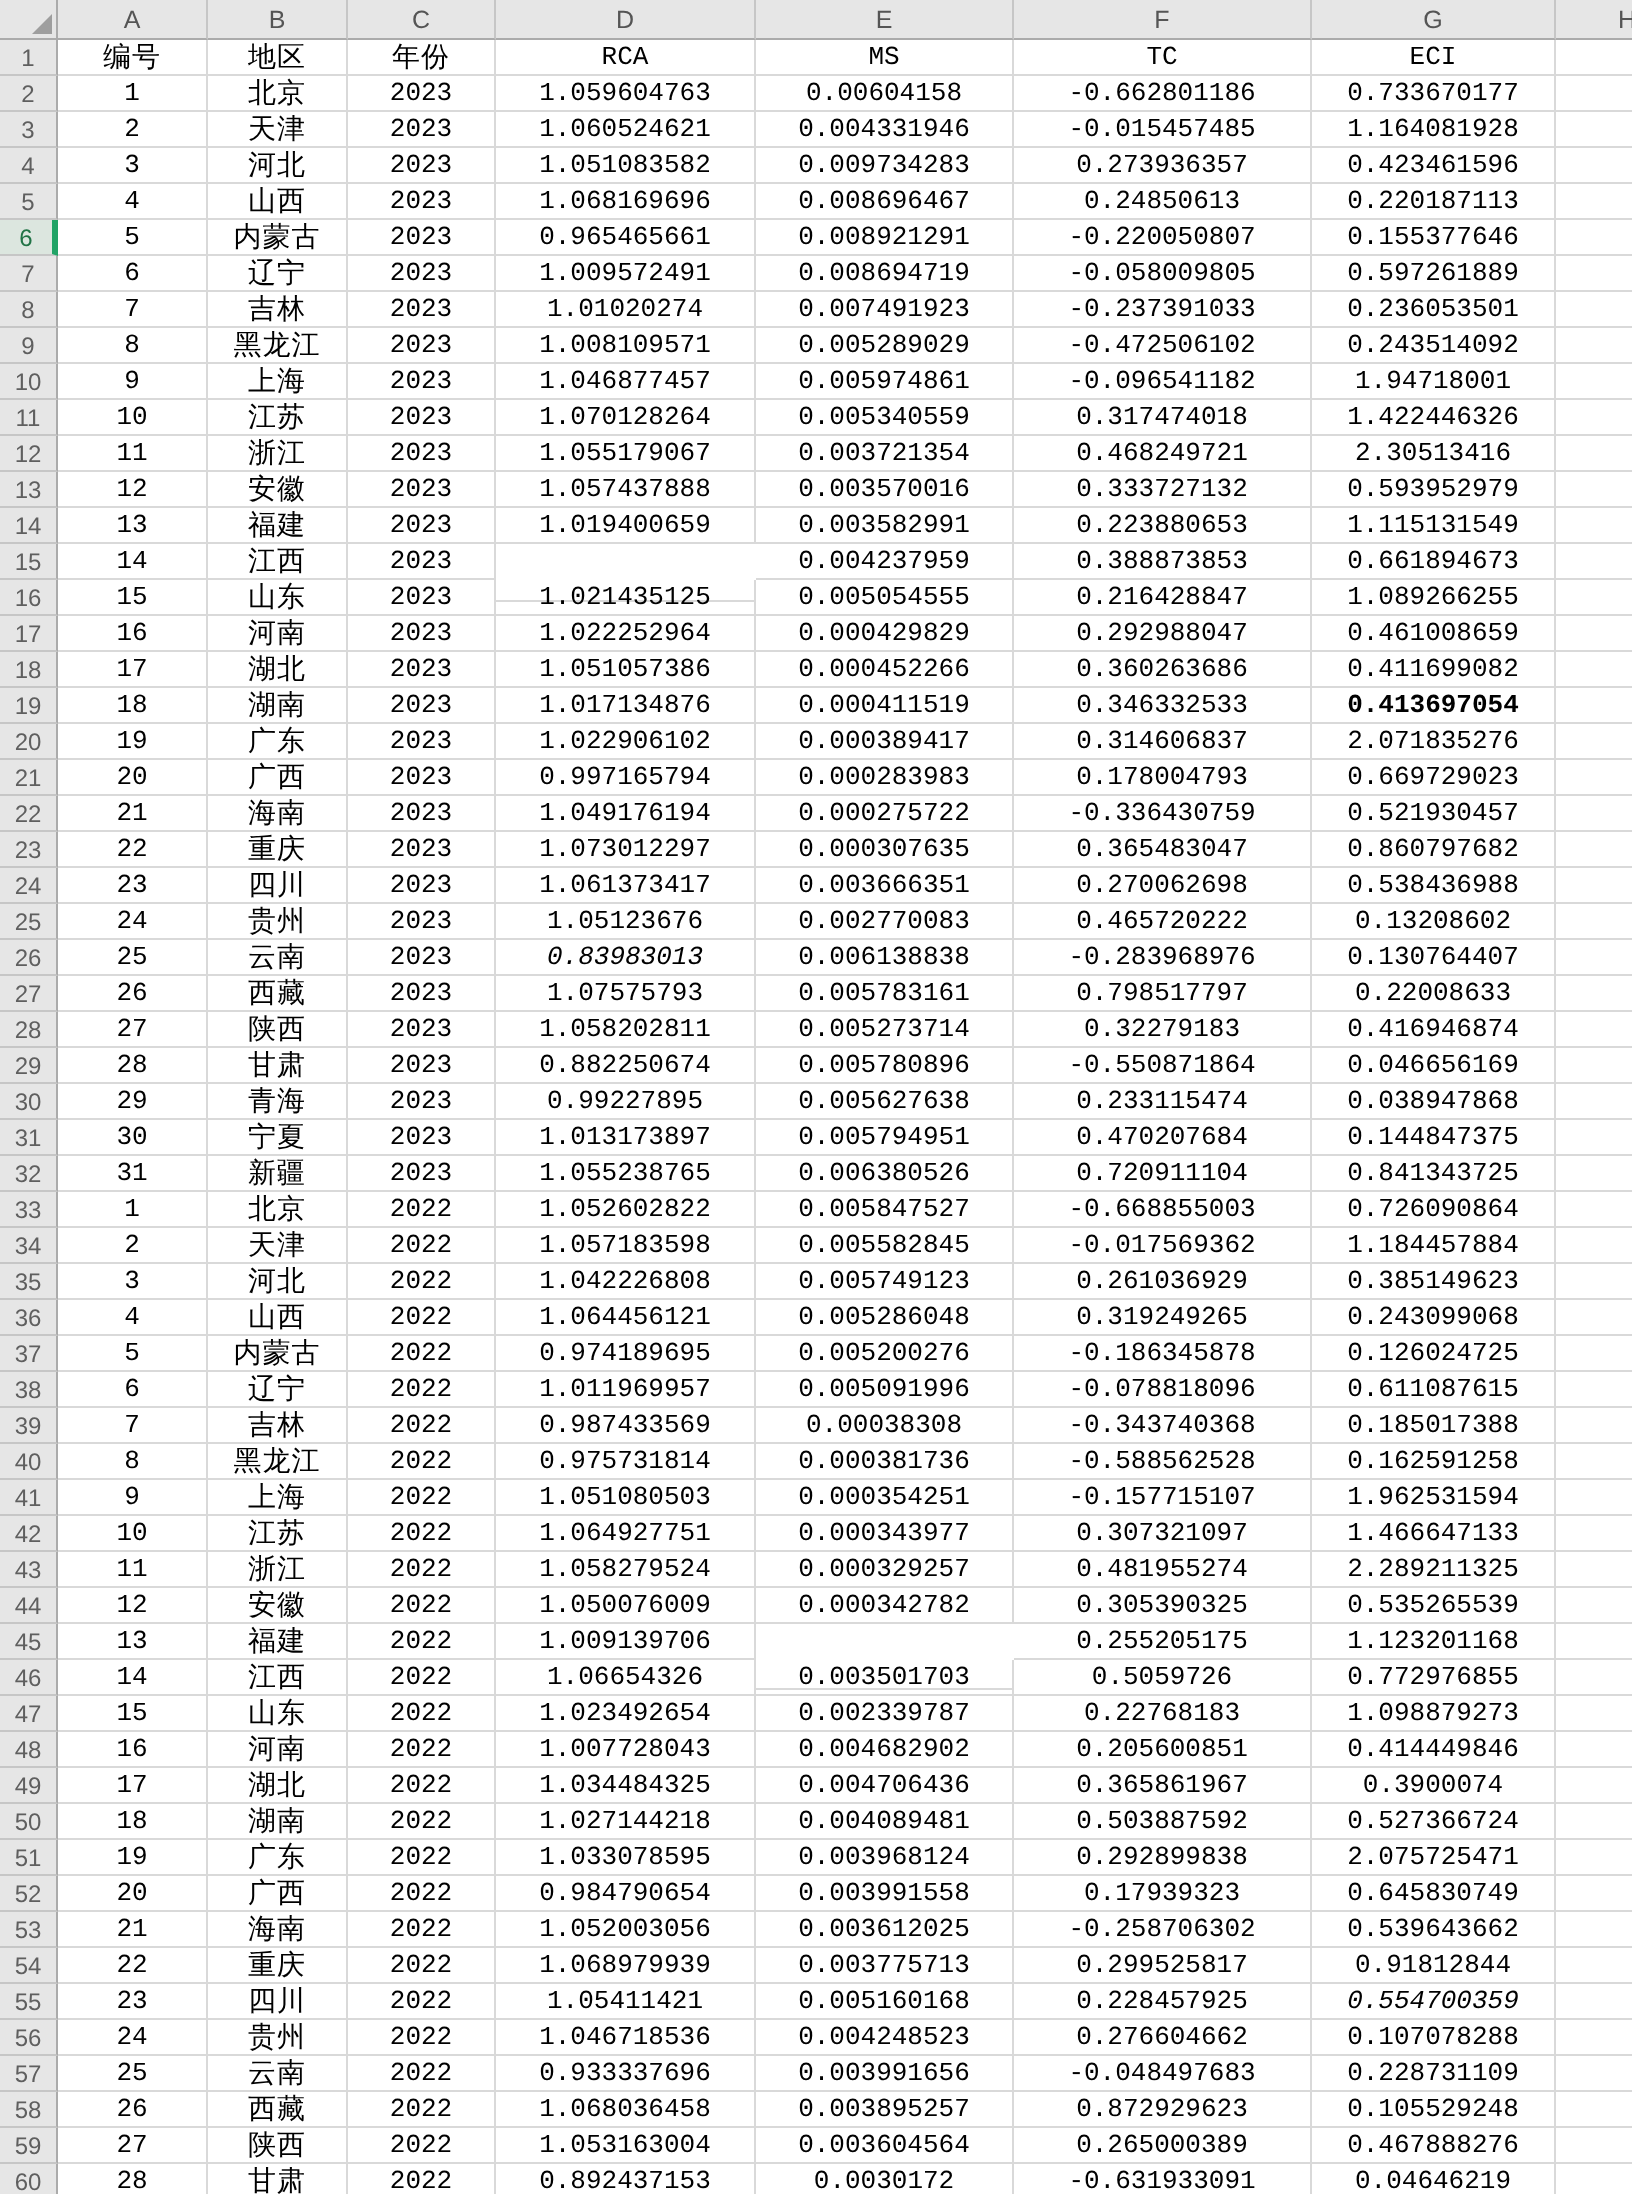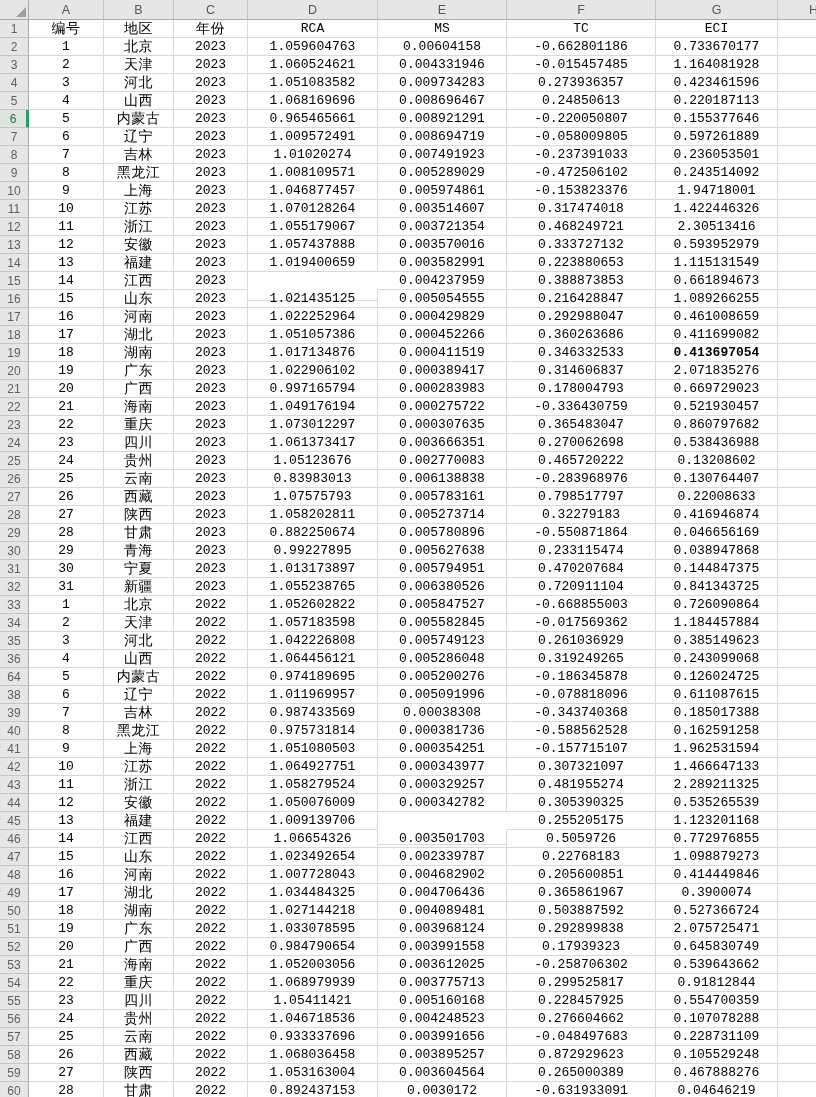--- a/index.html
+++ b/index.html
@@ -187,31 +187,31 @@
         <div class="cell" style="width: 122px; flex: 0 0 122px;">0.243514092</div>
         <div class="cell" style="width: 72px; flex: 0 0 72px;"></div>
       </div>
       <div class="row">
         <div class="rowhead">10</div>
         <div class="cell" style="width: 75px; flex: 0 0 75px;">9</div>
         <div class="cell cjk" style="width: 70px; flex: 0 0 70px;">上海</div>
         <div class="cell" style="width: 74px; flex: 0 0 74px;">2023</div>
         <div class="cell" style="width: 130px; flex: 0 0 130px;">1.046877457</div>
         <div class="cell" style="width: 129px; flex: 0 0 129px;">0.005974861</div>
-        <div class="cell" style="width: 149px; flex: 0 0 149px;">-0.153823376</div>
+        <div class="cell" style="width: 149px; flex: 0 0 149px;">-0.096541182</div>
         <div class="cell" style="width: 122px; flex: 0 0 122px;">1.94718001</div>
         <div class="cell" style="width: 72px; flex: 0 0 72px;"></div>
       </div>
       <div class="row">
         <div class="rowhead">11</div>
         <div class="cell" style="width: 75px; flex: 0 0 75px;">10</div>
         <div class="cell cjk" style="width: 70px; flex: 0 0 70px;">江苏</div>
         <div class="cell" style="width: 74px; flex: 0 0 74px;">2023</div>
         <div class="cell" style="width: 130px; flex: 0 0 130px;">1.070128264</div>
-        <div class="cell" style="width: 129px; flex: 0 0 129px;">0.003514607</div>
+        <div class="cell" style="width: 129px; flex: 0 0 129px;">0.005340559</div>
         <div class="cell" style="width: 149px; flex: 0 0 149px;">0.317474018</div>
         <div class="cell" style="width: 122px; flex: 0 0 122px;">1.422446326</div>
         <div class="cell" style="width: 72px; flex: 0 0 72px;"></div>
       </div>
       <div class="row">
         <div class="rowhead">12</div>
         <div class="cell" style="width: 75px; flex: 0 0 75px;">11</div>
         <div class="cell cjk" style="width: 70px; flex: 0 0 70px;">浙江</div>
         <div class="cell" style="width: 74px; flex: 0 0 74px;">2023</div>
         <div class="cell" style="width: 130px; flex: 0 0 130px;">1.055179067</div>
@@ -361,21 +361,21 @@
         <div class="cell" style="width: 129px; flex: 0 0 129px;">0.002770083</div>
         <div class="cell" style="width: 149px; flex: 0 0 149px;">0.465720222</div>
         <div class="cell" style="width: 122px; flex: 0 0 122px;">0.13208602</div>
         <div class="cell" style="width: 72px; flex: 0 0 72px;"></div>
       </div>
       <div class="row">
         <div class="rowhead">26</div>
         <div class="cell" style="width: 75px; flex: 0 0 75px;">25</div>
         <div class="cell cjk" style="width: 70px; flex: 0 0 70px;">云南</div>
         <div class="cell" style="width: 74px; flex: 0 0 74px;">2023</div>
-        <div class="cell" style="width: 130px; flex: 0 0 130px;">0.83983013</div>
+        <div class="cell" style="width: 130px; flex: 0 0 130px; font-style: italic;">0.83983013</div>
         <div class="cell" style="width: 129px; flex: 0 0 129px;">0.006138838</div>
         <div class="cell" style="width: 149px; flex: 0 0 149px;">-0.283968976</div>
         <div class="cell" style="width: 122px; flex: 0 0 122px;">0.130764407</div>
         <div class="cell" style="width: 72px; flex: 0 0 72px;"></div>
       </div>
       <div class="row">
         <div class="rowhead">27</div>
         <div class="cell" style="width: 75px; flex: 0 0 75px;">26</div>
         <div class="cell cjk" style="width: 70px; flex: 0 0 70px;">西藏</div>
         <div class="cell" style="width: 74px; flex: 0 0 74px;">2023</div>
@@ -478,21 +478,21 @@
         <div class="cell" style="width: 75px; flex: 0 0 75px;">4</div>
         <div class="cell cjk" style="width: 70px; flex: 0 0 70px;">山西</div>
         <div class="cell" style="width: 74px; flex: 0 0 74px;">2022</div>
         <div class="cell" style="width: 130px; flex: 0 0 130px;">1.064456121</div>
         <div class="cell" style="width: 129px; flex: 0 0 129px;">0.005286048</div>
         <div class="cell" style="width: 149px; flex: 0 0 149px;">0.319249265</div>
         <div class="cell" style="width: 122px; flex: 0 0 122px;">0.243099068</div>
         <div class="cell" style="width: 72px; flex: 0 0 72px;"></div>
       </div>
       <div class="row">
-        <div class="rowhead">64</div>
+        <div class="rowhead">37</div>
         <div class="cell" style="width: 75px; flex: 0 0 75px;">5</div>
         <div class="cell cjk" style="width: 70px; flex: 0 0 70px;">内蒙古</div>
         <div class="cell" style="width: 74px; flex: 0 0 74px;">2022</div>
         <div class="cell" style="width: 130px; flex: 0 0 130px;">0.974189695</div>
         <div class="cell" style="width: 129px; flex: 0 0 129px;">0.005200276</div>
         <div class="cell" style="width: 149px; flex: 0 0 149px;">-0.186345878</div>
         <div class="cell" style="width: 122px; flex: 0 0 122px;">0.126024725</div>
         <div class="cell" style="width: 72px; flex: 0 0 72px;"></div>
       </div>
       <div class="row">
@@ -683,21 +683,21 @@
         <div class="cell" style="width: 72px; flex: 0 0 72px;"></div>
       </div>
       <div class="row">
         <div class="rowhead">55</div>
         <div class="cell" style="width: 75px; flex: 0 0 75px;">23</div>
         <div class="cell cjk" style="width: 70px; flex: 0 0 70px;">四川</div>
         <div class="cell" style="width: 74px; flex: 0 0 74px;">2022</div>
         <div class="cell" style="width: 130px; flex: 0 0 130px;">1.05411421</div>
         <div class="cell" style="width: 129px; flex: 0 0 129px;">0.005160168</div>
         <div class="cell" style="width: 149px; flex: 0 0 149px;">0.228457925</div>
-        <div class="cell" style="width: 122px; flex: 0 0 122px;">0.554700359</div>
+        <div class="cell" style="width: 122px; flex: 0 0 122px; font-style: italic;">0.554700359</div>
         <div class="cell" style="width: 72px; flex: 0 0 72px;"></div>
       </div>
       <div class="row">
         <div class="rowhead">56</div>
         <div class="cell" style="width: 75px; flex: 0 0 75px;">24</div>
         <div class="cell cjk" style="width: 70px; flex: 0 0 70px;">贵州</div>
         <div class="cell" style="width: 74px; flex: 0 0 74px;">2022</div>
         <div class="cell" style="width: 130px; flex: 0 0 130px;">1.046718536</div>
         <div class="cell" style="width: 129px; flex: 0 0 129px;">0.004248523</div>
         <div class="cell" style="width: 149px; flex: 0 0 149px;">0.276604662</div>

